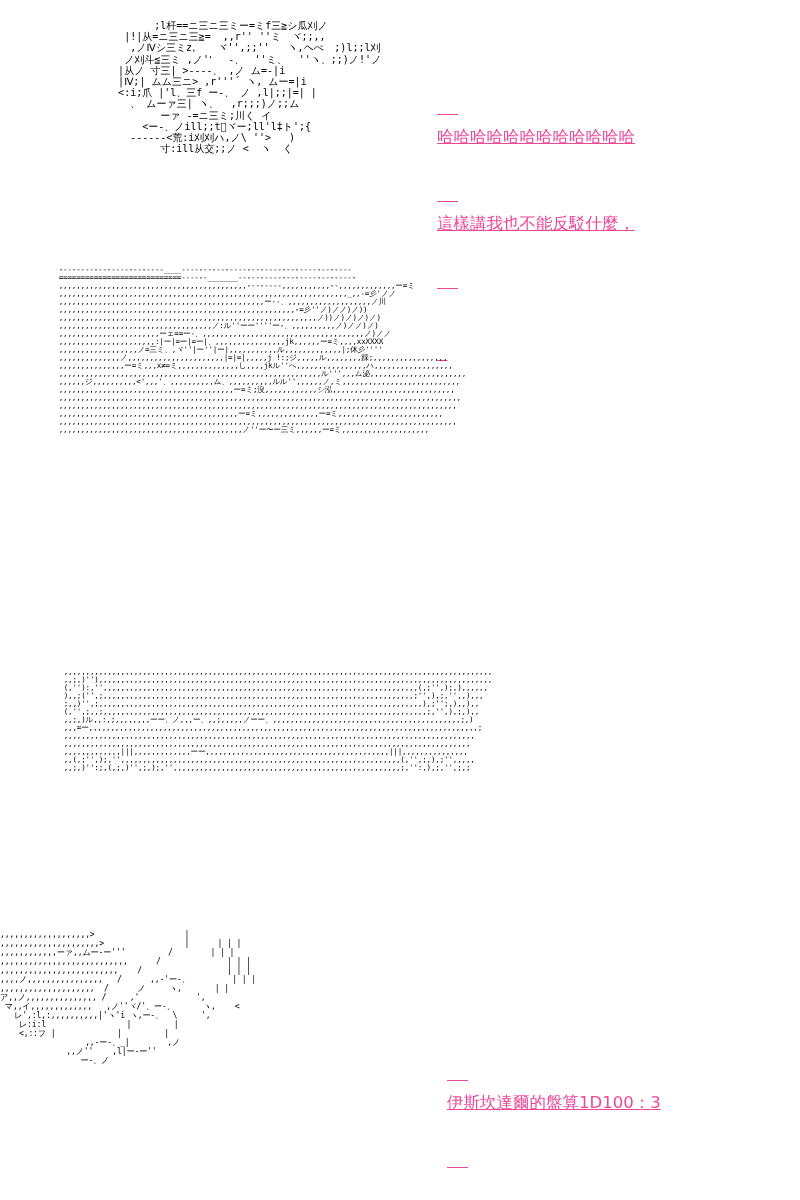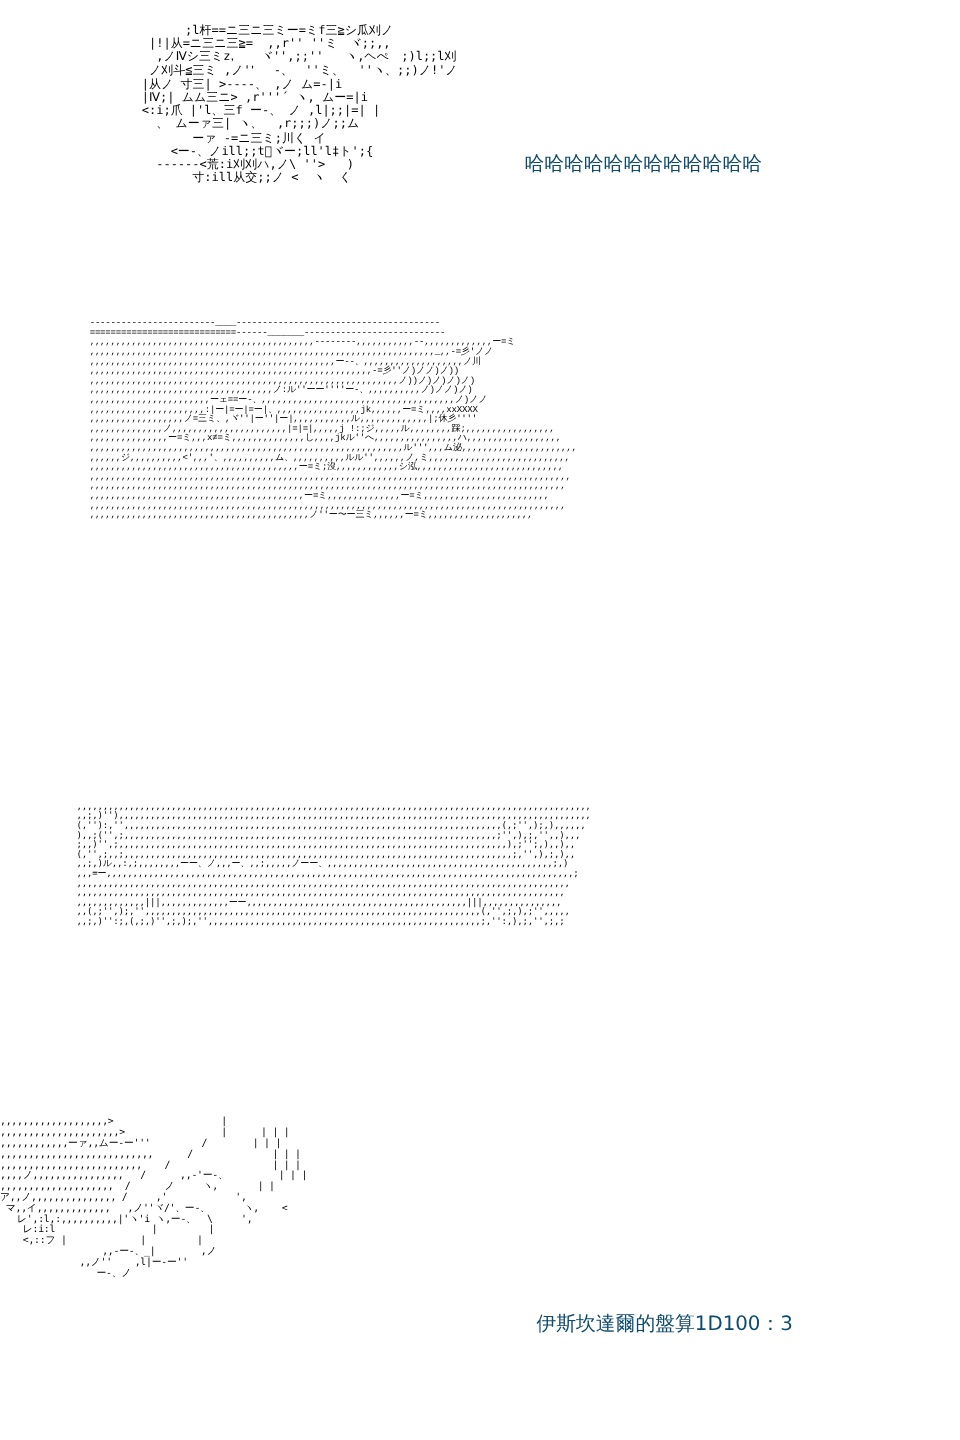--- a/index.html
+++ b/index.html
@@ -30,51 +30,51 @@
   }
   
   #aa-top {
     left: 82px;
     top: 10px;
     font-size: 10px;
     line-height: 11.2px;
   }
   
   #aa-scene {
-    left: 66px;
+    left: 50px;
     top: 258px;
     font-size: 7.6px;
     line-height: 8.0px;
     letter-spacing: -0.2px;
-    font-family: Liberation Mono, monospace;
   }
   
   #aa-clouds {
     left: 55px;
     top: 660px;
     font-size: 7.6px;
     line-height: 8.0px;
     letter-spacing: -0.2px;
   }
   
   #aa-bottom {
     left: 0px;
     top: 922px;
     font-size: 8.2px;
     line-height: 9.0px;
     letter-spacing: -0.2px;
   }
 
   .dialogue {
     position: absolute;
-    color: #0c4a6e;
+    color: #ec4899;
     font-size: 16.5px;
     line-height: 29px;
     font-family: "DejaVu Sans", "Liberation Sans", sans-serif;
     white-space: pre-wrap;
+    text-decoration: underline;
   }
   #dlg-top {
     left: 437px;
     top: 64px;
     width: 340px;
   }
   #dlg-bottom {
     left: 447px;
     top: 1030px;
     width: 330px;
@@ -95,20 +95,21 @@
       |Ⅳ;| ムム三ニ&gt; ,r'''´ ヽ, ムー=|i
       &lt;:i;爪 |'l、三f ー-、 ノ ,l|;;|=| |
         、 ムーァ三| ヽ、  ,r;;;)ノ;;ム
              ーァ -=ニ三ミ;川く イ
           &lt;ー-、ノill;;t゙ヾー;ll'l‡ト';{
         ------&lt;荒:i刈刈ハ,ノ\ ''&gt;   )
              寸:ill从交;;ノ &lt;  ヽ  く</pre>
 
   <div class="dialogue" id="dlg-top">
     <span class="dlg-line">哈哈哈哈哈哈哈哈哈哈哈哈</span>
+    <span class="dlg-line">這樣講我也不能反駁什麼，</span>
     <span class="dlg-gap"></span>
   </div>
 
   <pre class="aa" id="aa-scene">  ------------------------____---------------------------------------
   ============================------_______---------------------------
   ,,,,,,,,,,,,,,,,,,,,,,,,,,,,,,,,,,,,,,,,,,,--------,,,,,,,,,,,--,,,,,,,,,,,,,ー=ミ
   ,,,,,,,,,,,,,,,,,,,,,,,,,,,,,,,,,,,,,,,,,,,,,,,,,,,,,,,,,,,,,,,,,,_,,-=彡'ノノ
   ,,,,,,,,,,,,,,,,,,,,,,,,,,,,,,,,,,,,,,,,,,,,,,,ー--、,,,,,,,,,,,,,,,,,,,ノ川
   ,,,,,,,,,,,,,,,,,,,,,,,,,,,,,,,,,,,,,,,,,,,,,,,,,,,,,,-=彡''ノ)ノノ)ノ))
   ,,,,,,,,,,,,,,,,,,,,,,,,,,,,,,,,,,,,,,,,,,,,,,,,,,,,,,,,,,,ノ))ノ)ノ)ノ)ノ)

